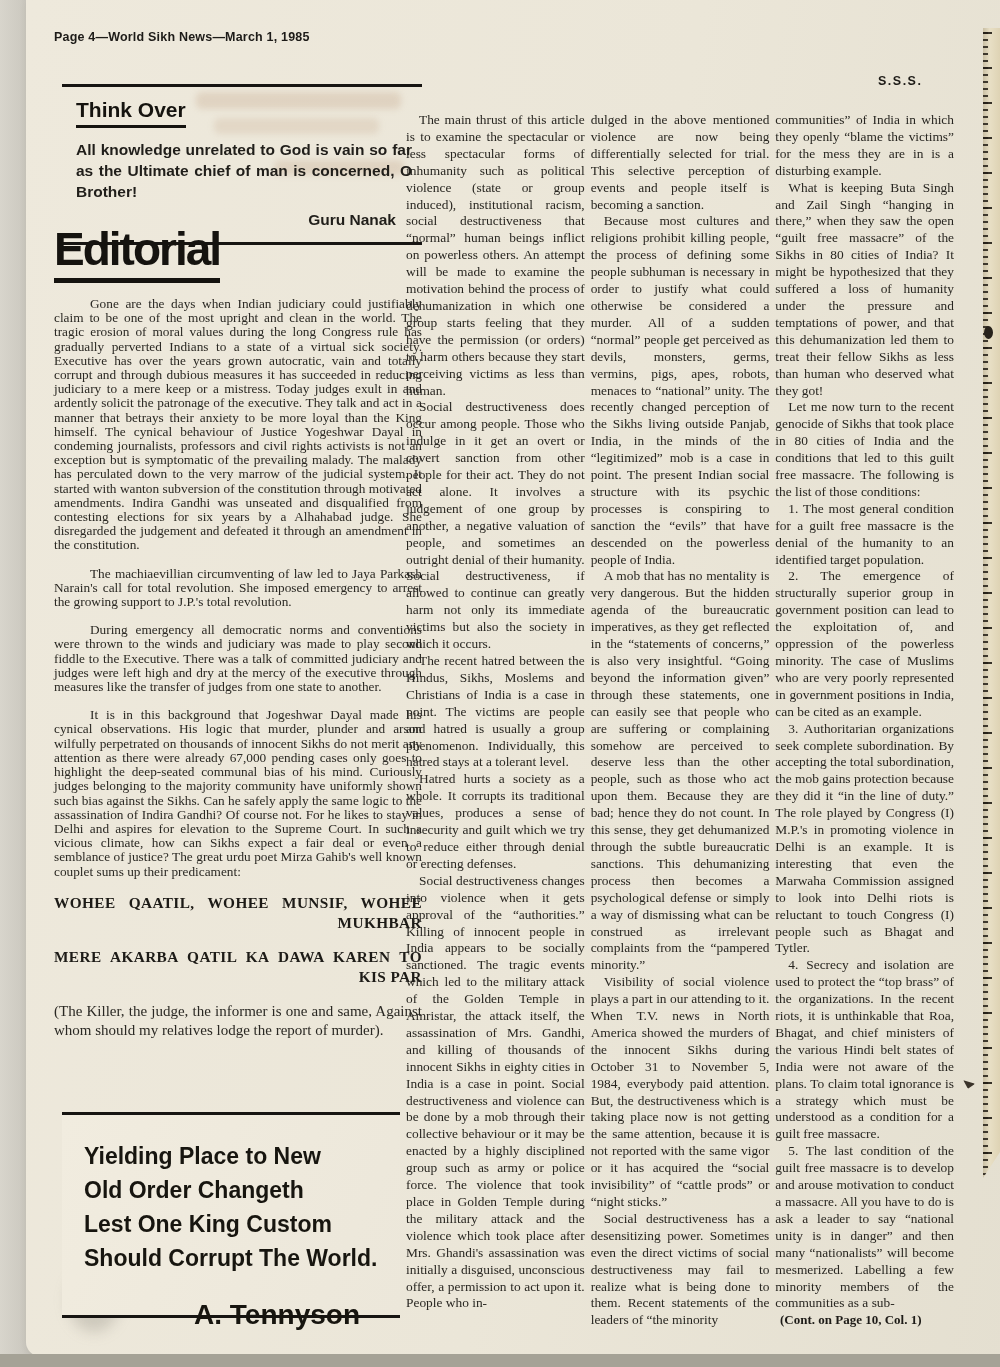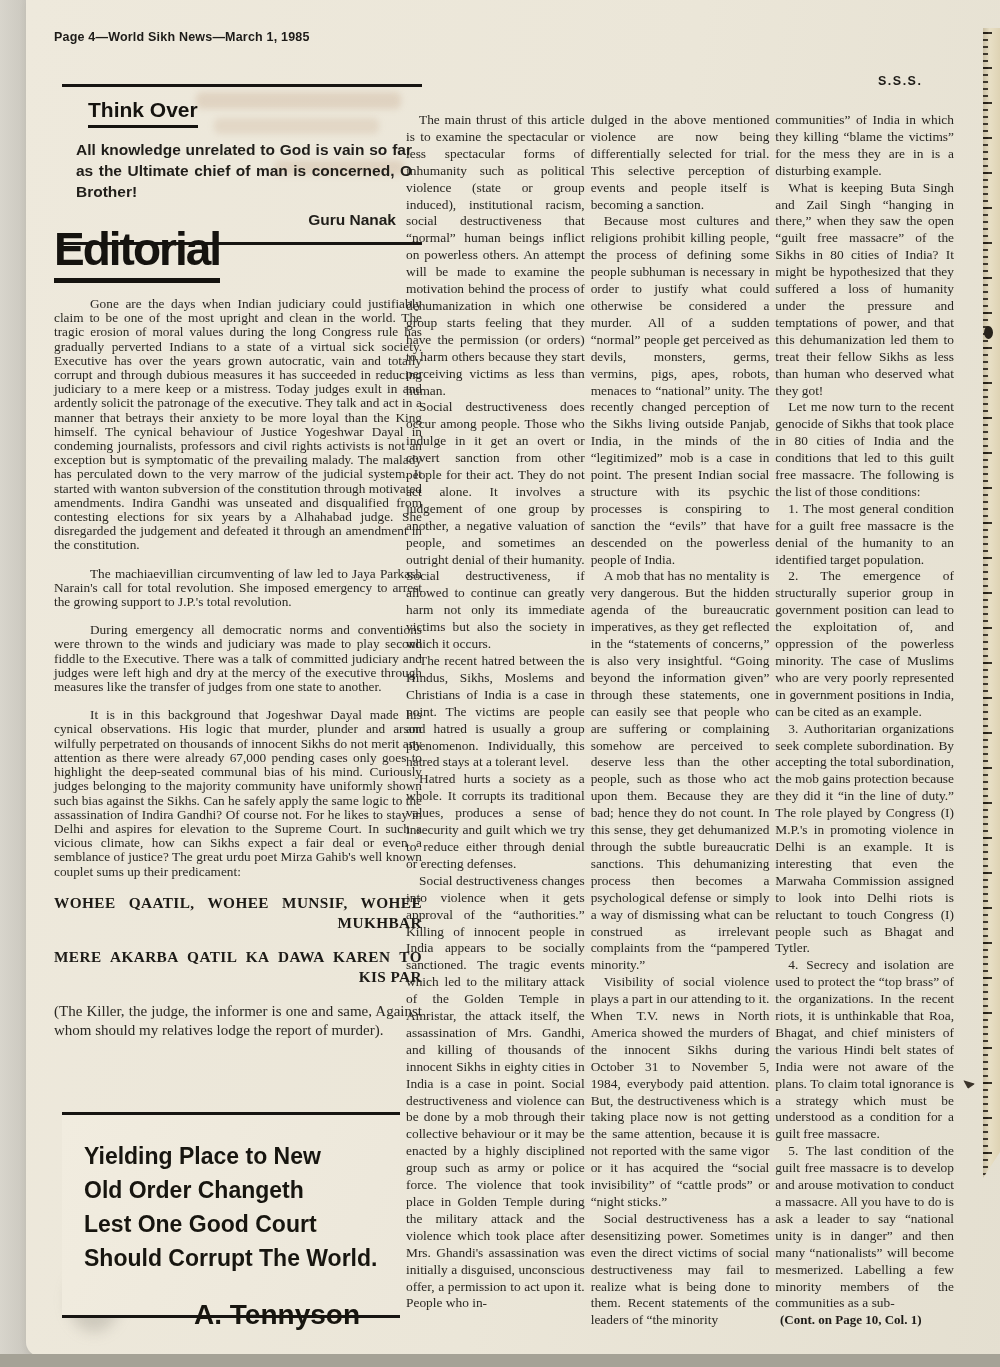--- a/index.html
+++ b/index.html
@@ -37,21 +37,21 @@
   .smudge{position:absolute;left:42px;top:1268px;width:52px;height:64px;border-radius:50%;
     background:rgba(125,122,112,.28);filter:blur(7px);}
 
   
   .think-over{
     position:absolute;left:36px;top:84px;width:336px;
     border-top:3px solid #171512;border-bottom:3px solid #171512;
     padding:11px 10px 13px 14px;font-family:"Liberation Sans",sans-serif;
   }
   .think-heading{margin:0 0 12px 0;font-size:21px;font-weight:800;color:#15130f;}
-  .think-heading span{border-bottom:3px solid #15130f;padding-bottom:3px;display:inline-block;margin-left:12px;}
+  .think-heading span{border-bottom:3px solid #15130f;padding-bottom:3px;display:inline-block;}
   .think-body{margin:0;font-size:15.5px;font-weight:bold;line-height:1.35;text-align:justify;color:#201e1a;}
   .think-attr{margin:8px 16px 0 0;font-size:15.5px;font-weight:bold;text-align:right;color:#201e1a;}
 
   
   .editorial{position:absolute;left:28px;top:226px;width:368px;}
   .ed-heading{margin:0;font-family:"Liberation Sans",sans-serif;font-size:46px;font-weight:800;
     letter-spacing:-2px;color:#15130f;line-height:1;}
   .ed-heading span{display:inline-block;border-bottom:5px solid #15130f;padding-bottom:6px;}
   .ed-body{margin-top:14px;}
   .ed-par{margin:0 0 14px 0;font-size:13.3px;line-height:14.2px;text-align:justify;
@@ -138,21 +138,21 @@
           <p class="couplet">WOHEE QAATIL, WOHEE MUNSIF, WOHEE MUKHBAR</p>
           <p class="couplet">MERE AKARBA QATIL KA DAWA KAREN TO KIS PAR</p>
         </div>
       <p class="translation">(The Killer, the judge, the informer is one and same, Against whom should my relatives lodge the report of murder).</p>
     </section>
 
     <section class="quote-box">
       <div class="quote-lines">
           <p class="quote-line">Yielding Place to New</p>
           <p class="quote-line">Old Order Changeth</p>
-          <p class="quote-line">Lest One Good Court</p>
+          <p class="quote-line">Lest One King Custom</p>
           <p class="quote-line">Should Corrupt The World.</p>
         </div>
       <p class="quote-attr">A. Tennyson</p>
     </section>
 
     <div class="byline">S.S.S.</div>
 
     <div class="columns">
       <div class="col">
           <p class="par">The main thrust of this article is to examine the spectacular or less spectacular forms of inhumanity such as political violence (state or group induced), institutional racism, social destructiveness that “normal” human beings inflict on powerless others. An attempt will be made to examine the motivation behind the process of dehumanization in which one group starts feeling that they have the permission (or orders) to harm others because they start perceiving victims as less than human.</p>
@@ -162,21 +162,21 @@
           <p class="par">Social destructiveness changes into violence when it gets approval of the “authorities.” Killing of innocent people in India appears to be socially sanctioned. The tragic events which led to the military attack of the Golden Temple in Amristar, the attack itself, the assassination of Mrs. Gandhi, and killing of thousands of innocent Sikhs in eighty cities in India is a case in point. Social destructiveness and violence can be done by a mob through their collective behaviour or it may be enacted by a highly disciplined group such as army or police force. The violence that took place in Golden Temple during the military attack and the violence which took place after Mrs. Ghandi's assassination was initially a disguised, unconscious offer, a permission to act upon it. People who in-</p>
         </div>
       <div class="col">
           <p class="par cont">dulged in the above mentioned violence are now being differentially selected for trial. This selective perception of events and people itself is becoming a sanction.</p>
           <p class="par">Because most cultures and religions prohibit killing people, the process of defining some people subhuman is necessary in order to justify what could otherwise be considered a murder. All of a sudden “normal” people get perceived as devils, monsters, germs, vermins, pigs, apes, robots, menaces to “national” unity. The recently changed perception of the Sikhs living outside Panjab, India, in the minds of the “legitimized” mob is a case in point. The present Indian social structure with its psychic processes is conspiring to sanction the “evils” that have descended on the powerless people of India.</p>
           <p class="par">A mob that has no mentality is very dangerous. But the hidden agenda of the bureaucratic imperatives, as they get reflected in the “statements of concerns,” is also very insightful. “Going beyond the information given” through these statements, one can easily see that people who are suffering or complaining somehow are perceived to deserve less than the other people, such as those who act upon them. Because they are bad; hence they do not count. In this sense, they get dehumanized through the subtle bureaucratic sanctions. This dehumanizing process then becomes a psychological defense or simply a way of dismissing what can be construed as irrelevant complaints from the “pampered minority.”</p>
           <p class="par">Visibility of social violence plays a part in our attending to it. When T.V. news in North America showed the murders of the innocent Sikhs during October 31 to November 5, 1984, everybody paid attention. But, the destructiveness which is taking place now is not getting the same attention, because it is not reported with the same vigor or it has acquired the “social invisibility” of “cattle prods” or “night sticks.”</p>
           <p class="par">Social destructiveness has a desensitizing power. Sometimes even the direct victims of social destructiveness may fail to realize what is being done to them. Recent statements of the leaders of “the minority</p>
         </div>
       <div class="col">
-          <p class="par cont">communities” of India in which they killing “blame the victims” for the mess they are in is a disturbing example.</p>
+          <p class="par cont">communities” of India in which they openly “blame the victims” for the mess they are in is a disturbing example.</p>
           <p class="par">What is keeping Buta Singh and Zail Singh “hanging in there,” when they saw the open “guilt free massacre” of the Sikhs in 80 cities of India? It might be hypothesized that they suffered a loss of humanity under the pressure and temptations of power, and that this dehumanization led them to treat their fellow Sikhs as less than human who deserved what they got!</p>
           <p class="par">Let me now turn to the recent genocide of Sikhs that took place in 80 cities of India and the conditions that led to this guilt free massacre. The following is the list of those conditions:</p>
           <p class="par">1. The most general condition for a guilt free massacre is the denial of the humanity to an identified target population.</p>
           <p class="par">2. The emergence of structurally superior group in government position can lead to the exploitation of, and oppression of the powerless minority. The case of Muslims who are very poorly represented in government positions in India, can be cited as an example.</p>
           <p class="par">3. Authoritarian organizations seek complete subordination. By accepting the total subordination, the mob gains protection because they did it “in the line of duty.” The role played by Congress (I) M.P.'s in promoting violence in Delhi is an example. It is interesting that even the Marwaha Commission assigned to look into Delhi riots is reluctant to touch Congress (I) people such as Bhagat and Tytler.</p>
           <p class="par">4. Secrecy and isolation are used to protect the “top brass” of the organizations. In the recent riots, it is unthinkable that Roa, Bhagat, and chief ministers of the various Hindi belt states of India were not aware of the plans. To claim total ignorance is a strategy which must be understood as a condition for a guilt free massacre.</p>
           <p class="par">5. The last condition of the guilt free massacre is to develop and arouse motivation to conduct a massacre. All you have to do is ask a leader to say “national unity is in danger” and then many “nationalists” will become mesmerized. Labelling a few minority members of the communities as a sub-</p>
         </div>
     </div>
 

